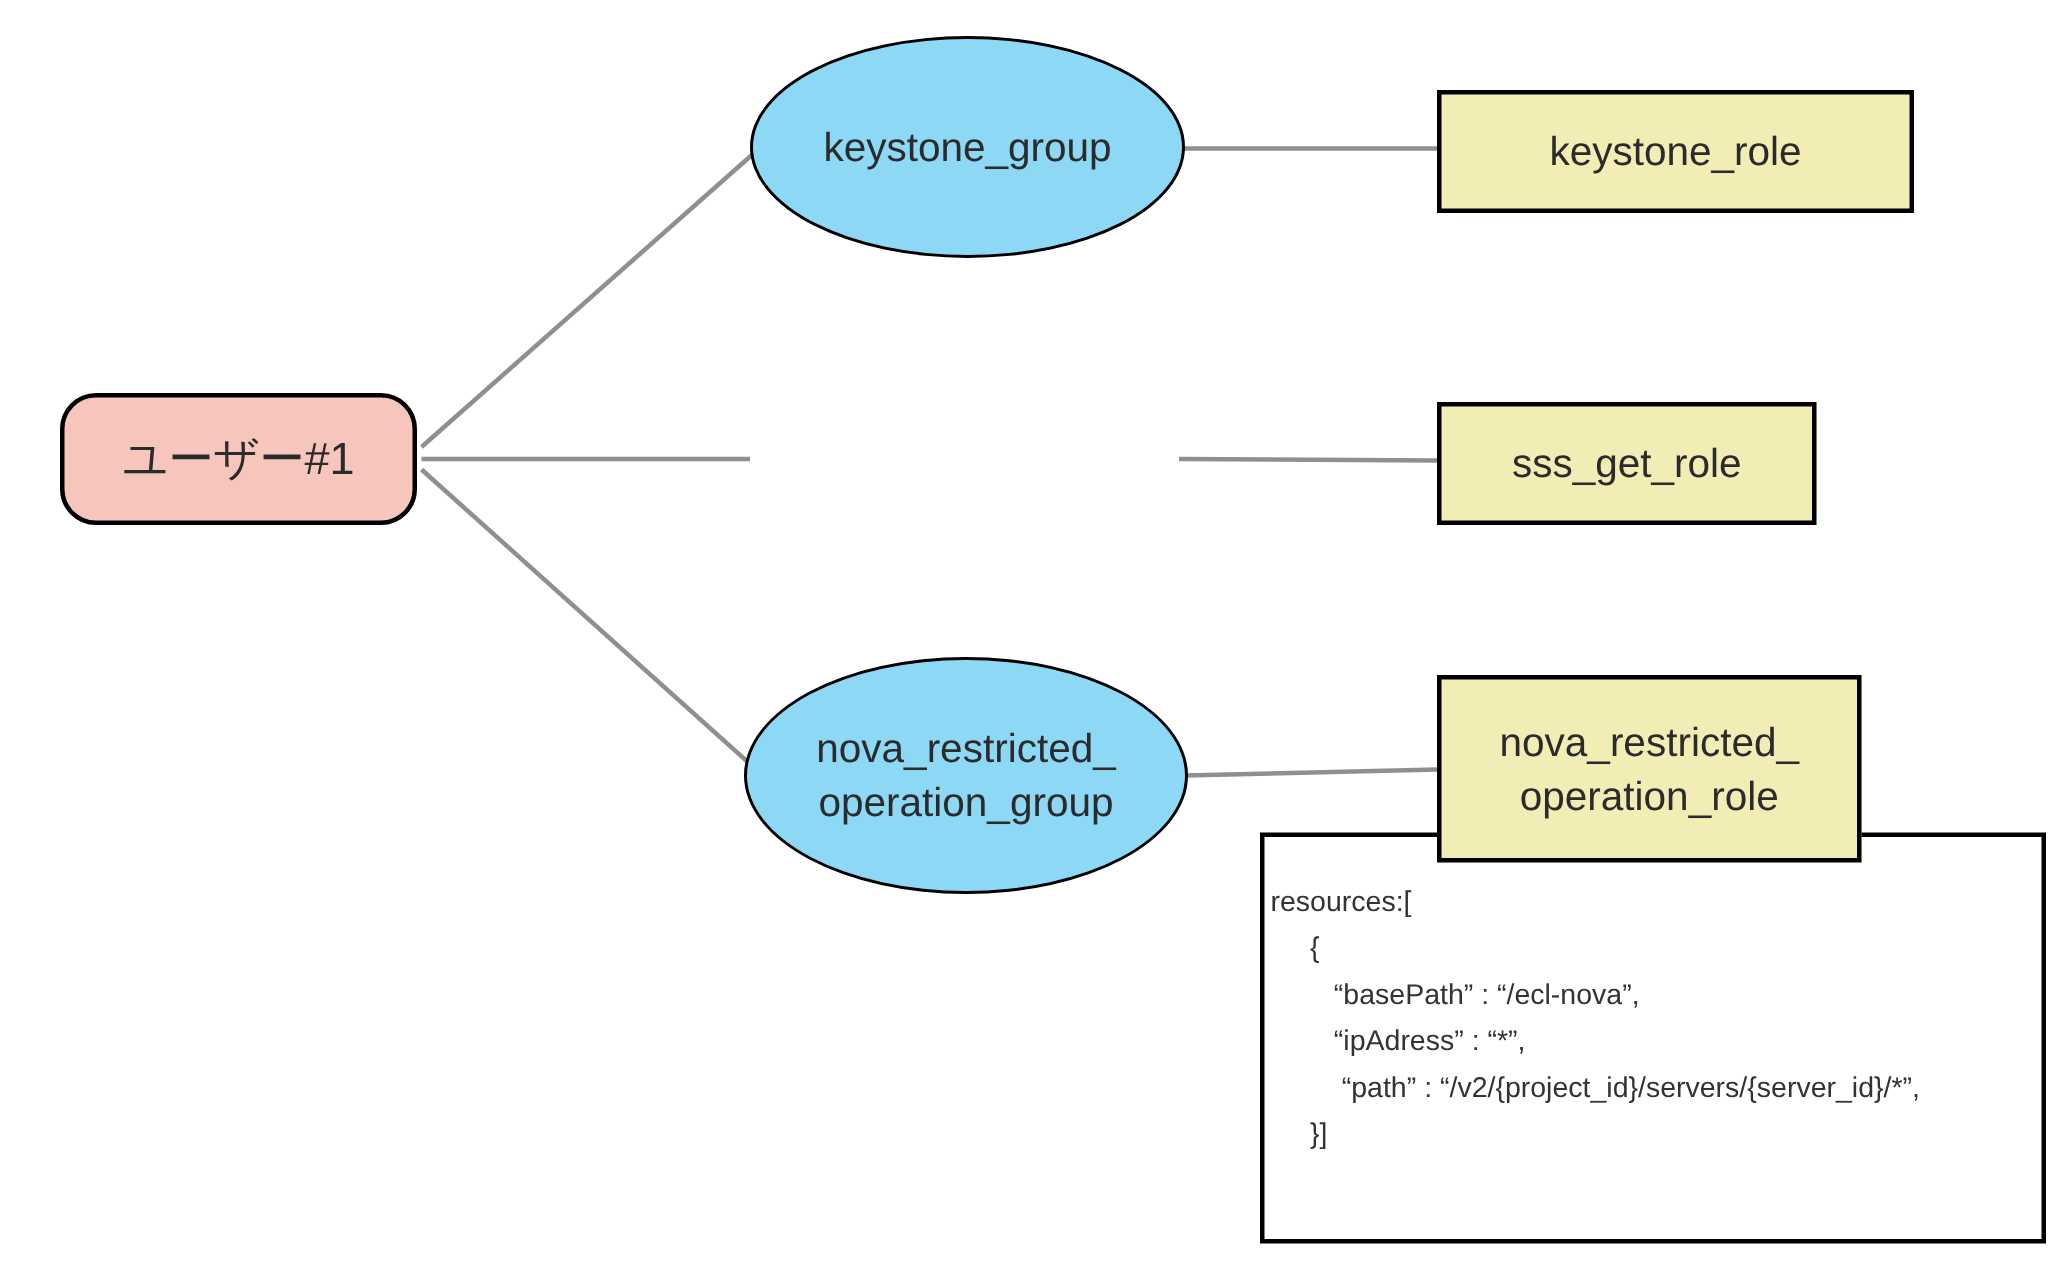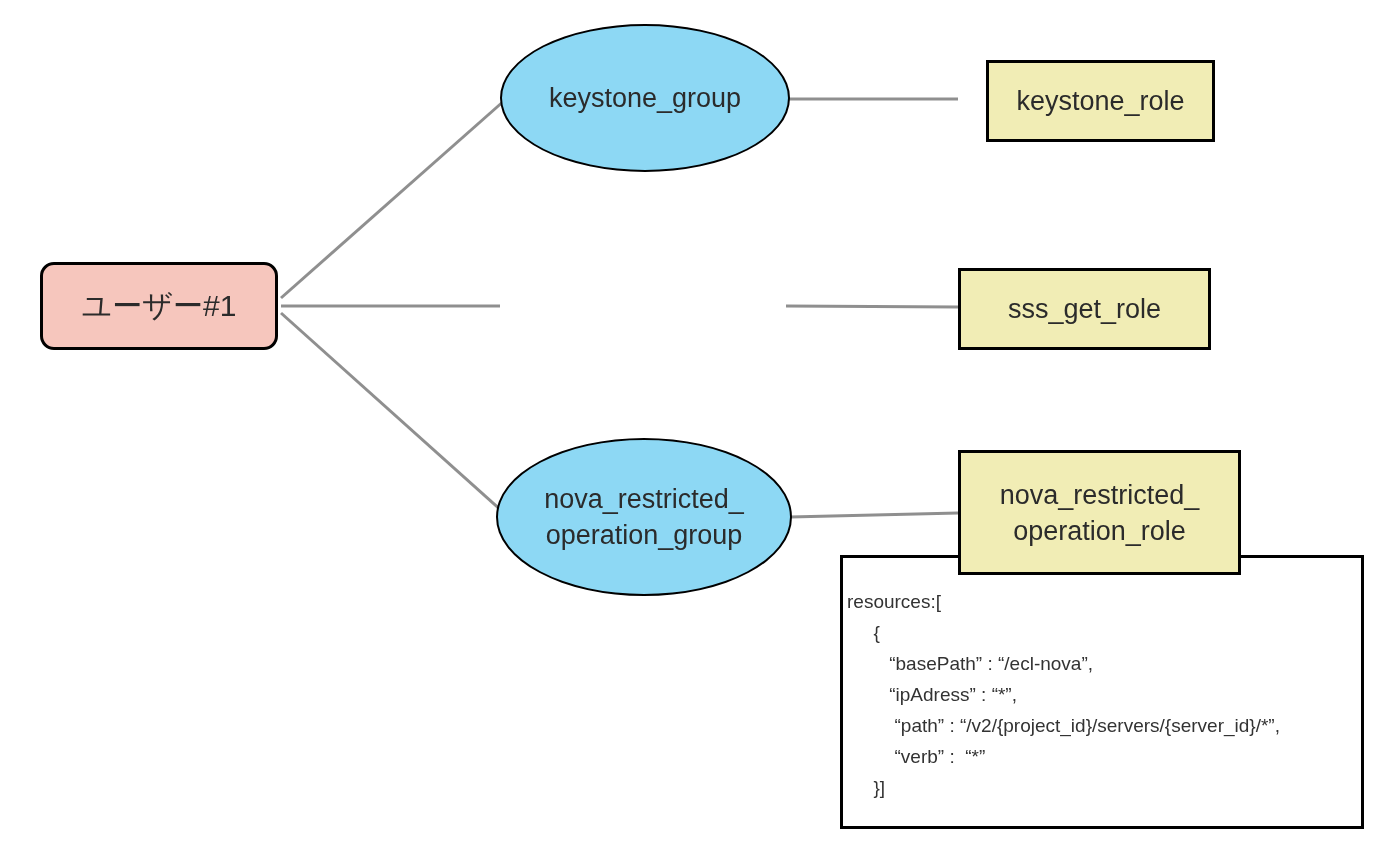--- a/index.html
+++ b/index.html
@@ -45,40 +45,40 @@
   .node-label {
     white-space: pre-line;
     color: var(--text);
   }
 
   .user-node {
     left: 40px; top: 262px;
     width: 238px; height: 88px;
     background: var(--user-fill);
     border: 3px solid var(--outline);
-    border-radius: 14px;
+    border-radius: 24px;
     font-size: 30px;
   }
 
   .group-ellipse {
     background: var(--group-fill);
     border: 2.5px solid var(--outline);
     border-radius: 50%;
     font-size: 27px;
   }
   .group-1 { left: 500px; top: 24px;  width: 290px; height: 148px; text-align: right; }
   .group-2 { left: 498px; top: 232px; width: 290px; height: 148px; }
   .group-3 { left: 496px; top: 438px; width: 296px; height: 158px; line-height: 36px; }
 
   .role-rect {
     background: var(--role-fill);
     border: 3px solid var(--outline);
     font-size: 27px;
   }
-  .role-1 { left: 958px; top: 60px;  width: 229px; height: 82px; margin-left: 28px; }
+  .role-1 { left: 958px; top: 60px;  width: 318px; height: 82px; }
   .role-2 { left: 958px; top: 268px; width: 253px; height: 82px; }
   .role-3 { left: 958px; top: 450px; width: 283px; height: 125px; line-height: 36px; }
 
   .code-box {
     position: absolute;
     left: 840px; top: 555px;
     width: 524px; height: 274px;
     box-sizing: border-box;
     background: #ffffff;
     border: 3px solid var(--outline);
@@ -103,21 +103,20 @@
     <line class="connector-line" x1="786" y1="306" x2="958" y2="307"></line>
     <line class="connector-line" x1="790" y1="517" x2="958" y2="513"></line>
   </svg>
 
   <div class="code-box">
     <div class="code-line">resources:[</div>
     <div class="code-line">     {</div>
     <div class="code-line">        “basePath” : “/ecl-nova”,</div>
     <div class="code-line">        “ipAdress” : “*”,</div>
     <div class="code-line">         “path” : “/v2/{project_id}/servers/{server_id}/*”,</div>
-    <div class="code-line">         “verb” :  “*”</div>
     <div class="code-line">     }]</div>
   </div>
 
   <div class="node user-node">
     <span class="node-label">ユーザー#1</span>
   </div>
 
   <div class="node group-ellipse group-1">
     <span class="node-label">keystone_group</span>
   </div>

